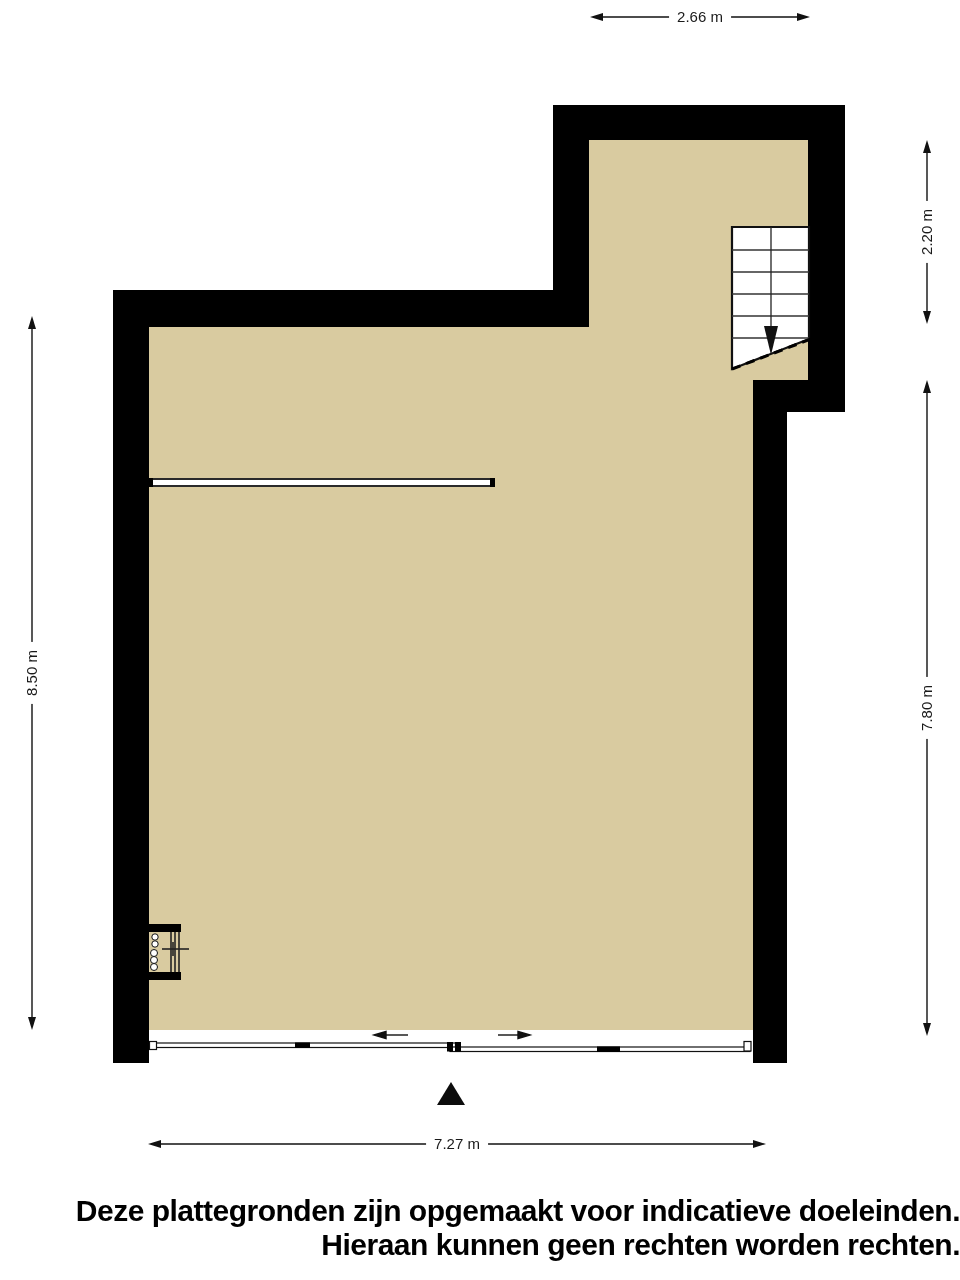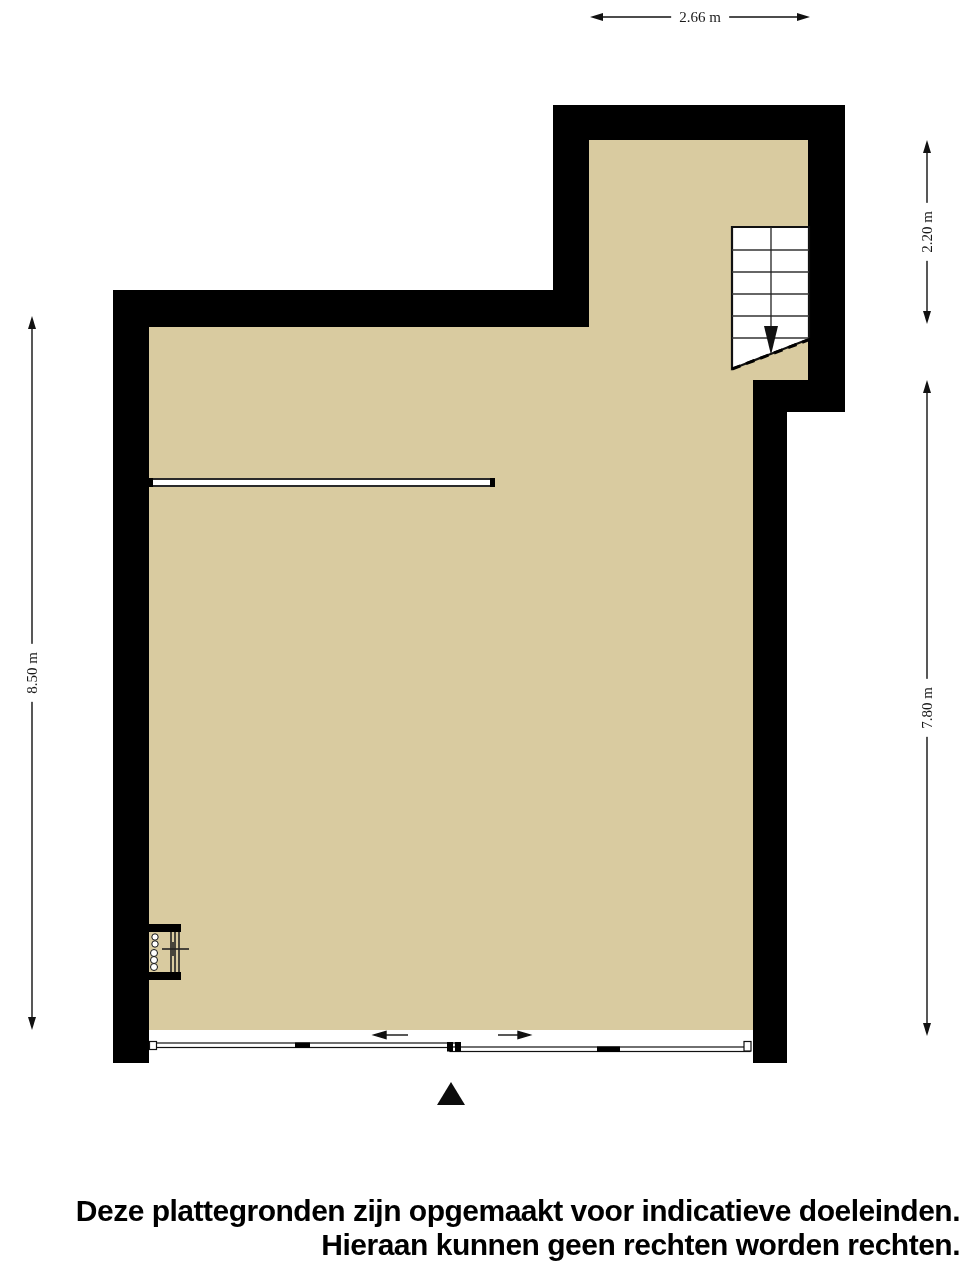--- a/index.html
+++ b/index.html
@@ -4,21 +4,21 @@
 <style>
   html,body{margin:0;padding:0;background:#fff;}
   #stage{
     position:relative;width:960px;height:1280px;background:var(--color-background,#fff);
     font-family:"Liberation Sans",sans-serif;overflow:hidden;
   }
   .floor{position:absolute;background:var(--color-floor,#d9cba0);}
   .wall{position:absolute;background:var(--color-wall,#000);}
   .abs{position:absolute;}
   
-  .dim{position:absolute;font-family:Liberation Serif, serif;}
+  .dim{position:absolute;}
   .dim svg{position:absolute;left:0;top:0;}
   .dim-label{
     position:absolute;left:50%;top:50%;transform:translate(-50%,-50%);
     background:#fff;padding:0 8px;font-size:15px;color:#1a1a1a;white-space:nowrap;line-height:18px;
   }
   .dim-label.vert{transform:translate(-50%,-50%) rotate(-90deg);}
   
   #partition{
     position:absolute;left:148px;top:478px;width:347px;height:9px;
     background:#fff;border:2px solid #2a2a2a;box-sizing:border-box;
@@ -147,19 +147,27 @@
 
   <div class="dim" style="left:917px;top:378px;width:20px;height:660px;">
     <svg width="20" height="660" viewBox="0 0 20 660">
       <line x1="10" y1="13" x2="10" y2="647" stroke="#111" stroke-width="1.4"></line>
       <polygon points="10,2 6,15 14,15" fill="#111"></polygon>
       <polygon points="10,658 6,645 14,645" fill="#111"></polygon>
     </svg>
     <span class="dim-label vert">7.80 m</span>
   </div>
 
+  <div class="dim" style="left:146px;top:1135px;width:622px;height:18px;">
+    <svg width="622" height="18" viewBox="0 0 622 18">
+      <line x1="13" y1="9" x2="609" y2="9" stroke="#111" stroke-width="1.4"></line>
+      <polygon points="2,9 15,5 15,13" fill="#111"></polygon>
+      <polygon points="620,9 607,5 607,13" fill="#111"></polygon>
+    </svg>
+    <span class="dim-label">7.27 m</span>
+  </div>
 
   <div id="disclaimer">
     <div>Deze plattegronden zijn opgemaakt voor indicatieve doeleinden.</div>
     <div>Hieraan kunnen geen rechten worden rechten.</div>
   </div>
 
 </div>
 
 </body></html>

